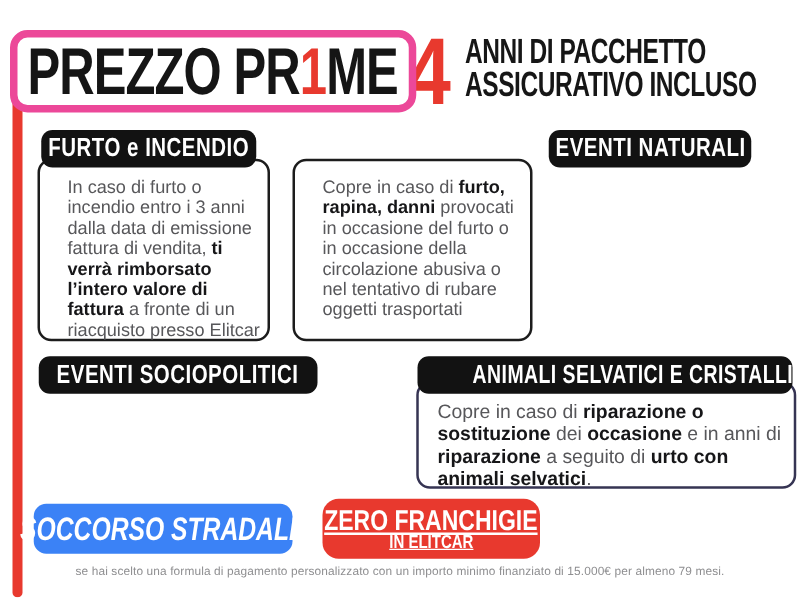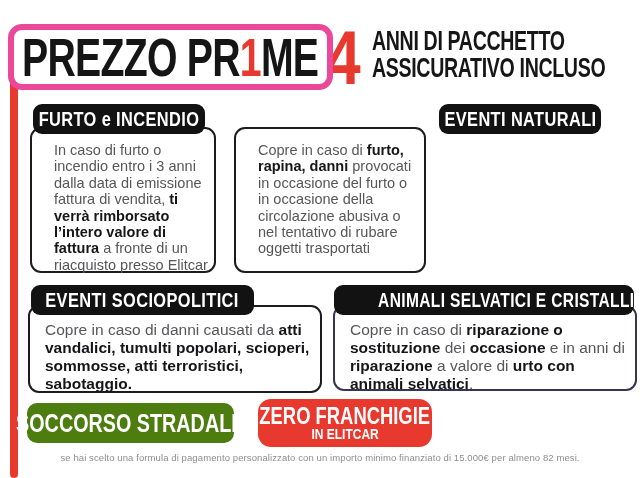--- a/index.html
+++ b/index.html
@@ -104,22 +104,22 @@
     border-radius:10px;
     display:flex; flex-direction:column;
     align-items:center; justify-content:center;
     color:#ffffff;
   }
   .badge .btxt {
     display:inline-block; white-space:nowrap;
     font-weight:700; font-size:26px; line-height:1;
     transform:scaleX(0.76); transform-origin:center;
   }
-  .badge-black { background:#4d7c0f; }
-  .badge-red   { background:#e8392e; border-radius:13px; }
+  .badge-black { background:#3b82f6;font-style:italic; }
+  .badge-red   { background:#e8392e; border-radius:13px;text-decoration:underline; }
   .badge1 { left:27px;  top:403px; width:207px; height:40px; }
   .badge3 { left:452px; top:403px; width:184px; height:40px; }
   .badge2 { left:258px; top:399px; width:174px; height:48px; }
   .badge2 .btxt1 { font-size:23px; line-height:22px; }
   .badge2 .btxt2 { font-size:15px; line-height:14px; }
   .badge2 .btxt { transform:scaleX(0.8); }
 
   .footnote {
     position:absolute; left:0; top:452px; width:640px;
     text-align:center;
@@ -159,42 +159,39 @@
     </div>
   </div>
 
   <div class="card card3">
     <div class="pill">
       <span class="txt">EVENTI NATURALI</span>
     </div>
   </div>
 
   <div class="card card4">
-    <div class="cbody">
-      <span class="ctext"><span>Copre in caso di danni causati da </span><b>atti vandalici, tumulti popolari, scioperi, sommosse, atti terroristici, sabotaggio.</b></span>
-    </div>
     <div class="pill">
       <span class="txt">EVENTI SOCIOPOLITICI</span>
     </div>
   </div>
 
   <div class="card card5">
     <div class="cbody">
-      <span class="ctext"><span>Copre in caso di </span><b>riparazione o sostituzione</b><span> dei </span><b>occasione</b><span> e in anni di </span><b>riparazione</b><span> a valore di </span><b>urto con animali selvatici</b><span>.</span></span>
+      <span class="ctext"><span>Copre in caso di </span><b>riparazione o sostituzione</b><span> dei </span><b>occasione</b><span> e in anni di </span><b>riparazione</b><span> a seguito di </span><b>urto con animali selvatici</b><span>.</span></span>
     </div>
     <div class="pill">
       <span class="txt">ANIMALI SELVATICI E CRISTALLI</span>
     </div>
   </div>
 
   <div class="badge badge-black badge1">
     <span class="btxt">SOCCORSO STRADALE</span>
   </div>
 
   <div class="badge badge-red badge2">
     <span class="btxt btxt1">ZERO FRANCHIGIE</span>
     <span class="btxt btxt2">IN ELITCAR</span>
   </div>
 
 
-  <div class="footnote">se hai scelto una formula di pagamento personalizzato con un importo minimo finanziato di 15.000€ per almeno 82 mesi.</div>
+  <div class="footnote">se hai scelto una formula di pagamento personalizzato con un importo minimo finanziato di 15.000€ per almeno 79 mesi.</div>
 
 </div>
 
 </body></html>

